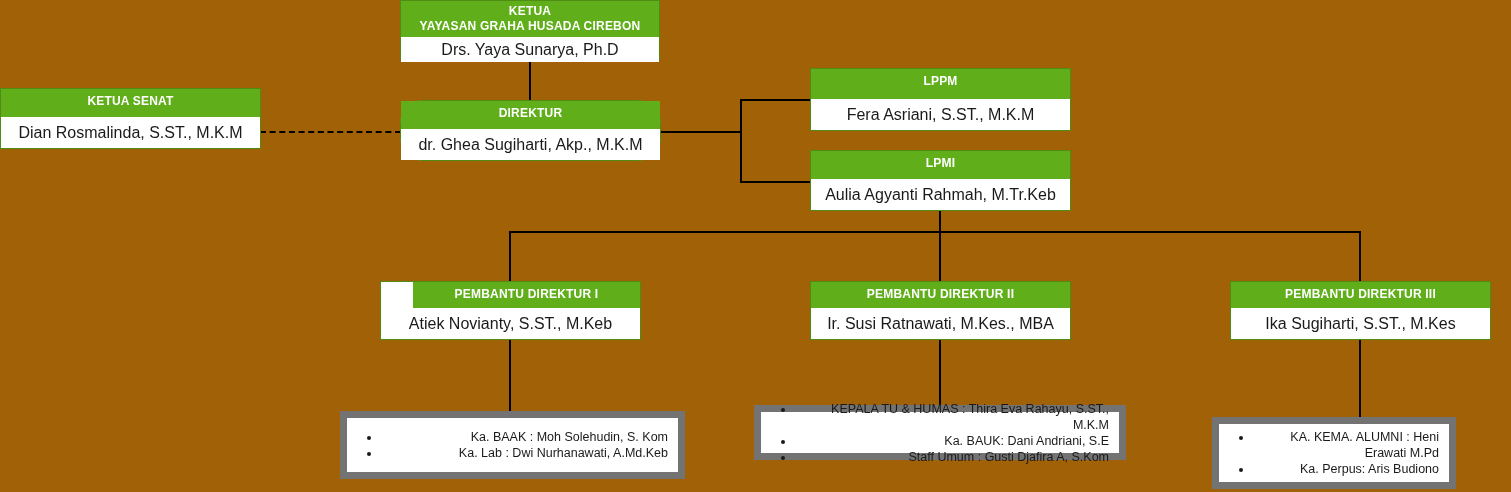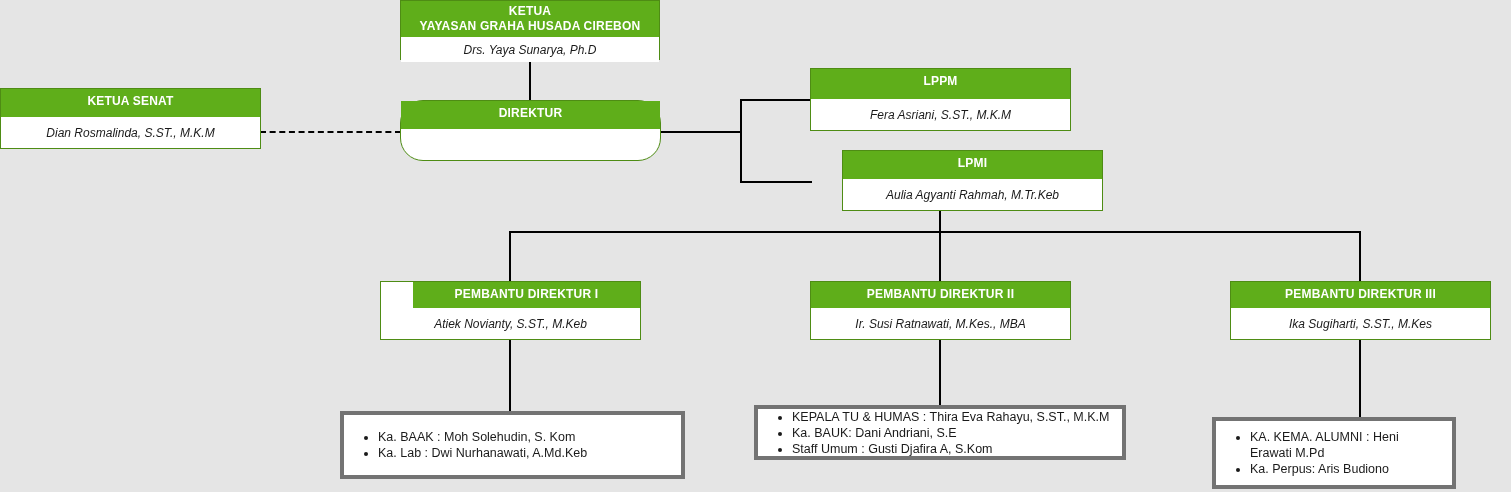--- a/index.html
+++ b/index.html
@@ -8,21 +8,21 @@
     background: #ffffff;
   }
   body {
     font-family: "Liberation Sans", sans-serif;
     -webkit-font-smoothing: antialiased;
   }
   #chart-canvas {
     position: relative;
     width: 1511px;
     height: 492px;
-    background: #e5e5e5;
+    background: #a16207;
     overflow: hidden;
   }
 
   
   .org-box {
     position: absolute;
     box-sizing: border-box;
     border: 1px solid #4e8c14;
     background: #ffffff;
     z-index: 5;
@@ -37,38 +37,38 @@
     line-height: 15px;
     padding: 5px 4px 17px 4px;
     box-sizing: border-box;
   }
   .org-box .box-title.two-line {
     padding: 3px 4px 3px 4px;
   }
   .org-box .box-name {
     background: #ffffff;
     color: #1a1a1a;
-    font-size: 12px;
+    font-size: 16px;
     text-align: left;
     box-sizing: border-box;
     display: flex;
     align-items: center;
     justify-content: center;
-    font-style: italic;
   }
 
   
   .list-box {
     position: absolute;
     box-sizing: border-box;
-    border: 4px solid #737373;
+    border: 7px solid #737373;
     background: #ffffff;
     z-index: 5;
     display: flex;
     align-items: center;
+    text-align: right;
   }
   .list-box ul {
     margin: 0;
     padding: 0 10px 0 34px;
     list-style: disc;
     width: 100%;
     box-sizing: border-box;
   }
   .list-box li {
     font-size: 12.5px;
@@ -127,28 +127,29 @@
     <div class="box-name" style="height:25px;">Drs. Yaya Sunarya, Ph.D</div>
   </div>
 
   <div class="org-box" style="left:0px; top:88px; width:261px; height:61px;">
     <div class="box-title" style="height:28px;">KETUA SENAT</div>
     <div class="box-name" style="height:31px;">Dian Rosmalinda, S.ST., M.K.M</div>
   </div>
 
   <div class="org-box" style="left:400px; top:100px; width:261px; height:61px;border-radius:23px;">
     <div class="box-title" style="height:28px;">DIREKTUR</div>
+    <div class="box-name" style="height:31px;">dr. Ghea Sugiharti, Akp., M.K.M</div>
   </div>
 
   <div class="org-box" style="left:810px; top:68px; width:261px; height:63px;">
     <div class="box-title" style="height:30px;">LPPM</div>
     <div class="box-name" style="height:31px;">Fera Asriani, S.ST., M.K.M</div>
   </div>
 
-  <div class="org-box" style="left:810px; top:150px; width:261px; height:61px;margin-left:32px;">
+  <div class="org-box" style="left:810px; top:150px; width:261px; height:61px;">
     <div class="box-title" style="height:28px;">LPMI</div>
     <div class="box-name" style="height:31px;">Aulia Agyanti Rahmah, M.Tr.Keb</div>
   </div>
 
   <div class="org-box" style="left:380px; top:281px; width:261px; height:59px;">
     <div class="box-title" style="height:26px;margin-left:32px;">PEMBANTU DIREKTUR I</div>
     <div class="box-name" style="height:31px;">Atiek Novianty, S.ST., M.Keb</div>
   </div>
 
   <div class="org-box" style="left:810px; top:281px; width:261px; height:59px;">

